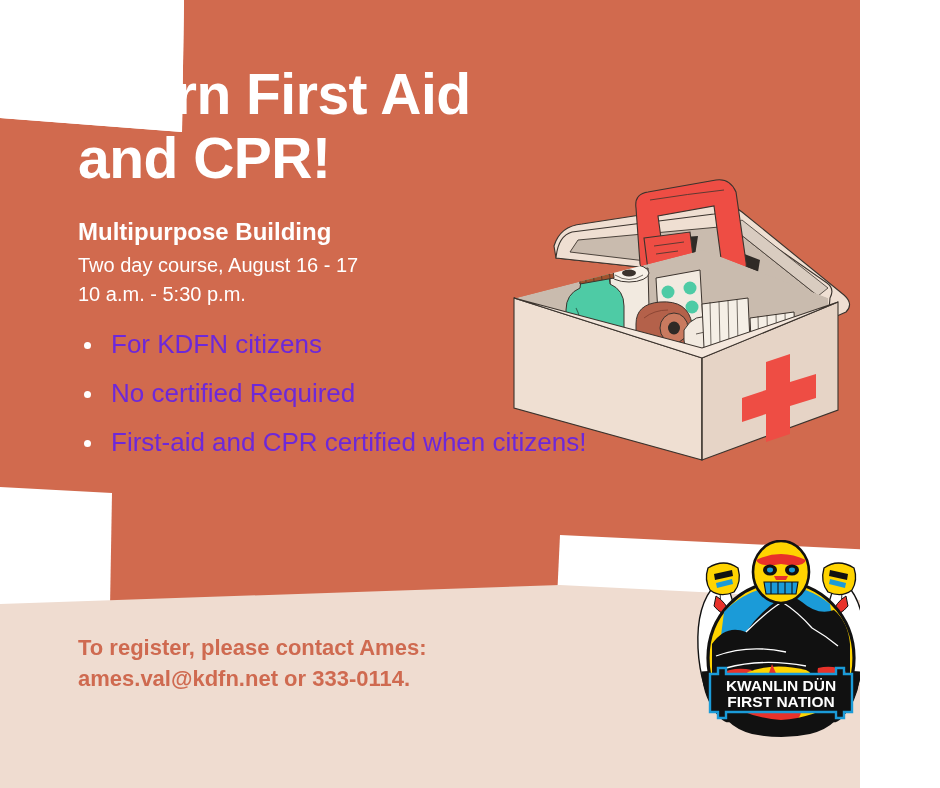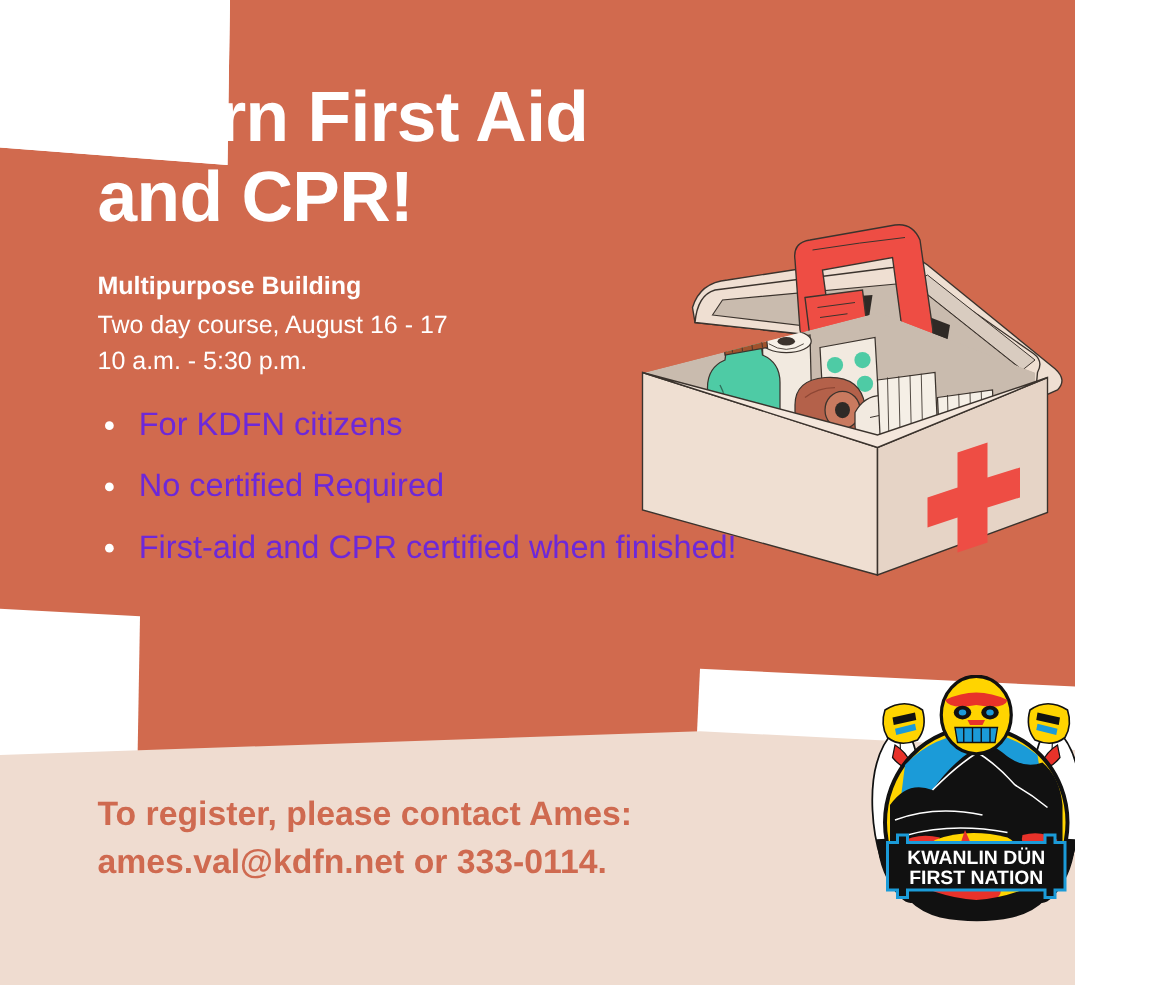--- a/index.html
+++ b/index.html
@@ -28,21 +28,21 @@
     color:#ffffff;
     font-size:57px;
     font-weight:bold;
     line-height:1.13;
     letter-spacing:-0.5px;
     margin:0 0 26px 0;
     white-space:pre-line;
   }
   .subtitle{
     color:#ffffff;
-    font-size:20px;
+    font-size:24px;
     font-weight:bold;
     line-height:1.25;
     margin:0 0 4px 0;
   }
   .detail-line{
     color:#ffffff;
     font-size:20px;
     font-weight:normal;
     line-height:1.45;
     margin:0;
@@ -68,21 +68,21 @@
     background:#ffffff;
   }
 
   
   .contact{
     position:absolute;
     left:78px;top:632px;
     width:600px;
     z-index:7;
     color:#CF6A50;
-    font-size:27px;
+    font-size:22px;
     font-weight:bold;
     line-height:1.42;
   }
   .contact p{margin:0;}
 
   
   .kit{
     position:absolute;
     left:498px;top:112px;
     width:400px;height:350px;
@@ -257,21 +257,21 @@
       <li>
         <span class="dot"></span>
         <span>For KDFN citizens</span>
       </li>
       <li>
         <span class="dot"></span>
         <span>No certified Required</span>
       </li>
       <li>
         <span class="dot"></span>
-        <span>First-aid and CPR certified when finished!</span>
+        <span>First-aid and CPR certified when citizens!</span>
       </li>
     </ul>
   </div>
 
   <div class="contact">
     <p>To register, please contact Ames:</p>
     <p>ames.val@kdfn.net or 333-0114.</p>
   </div>
 
   <div class="logo">

